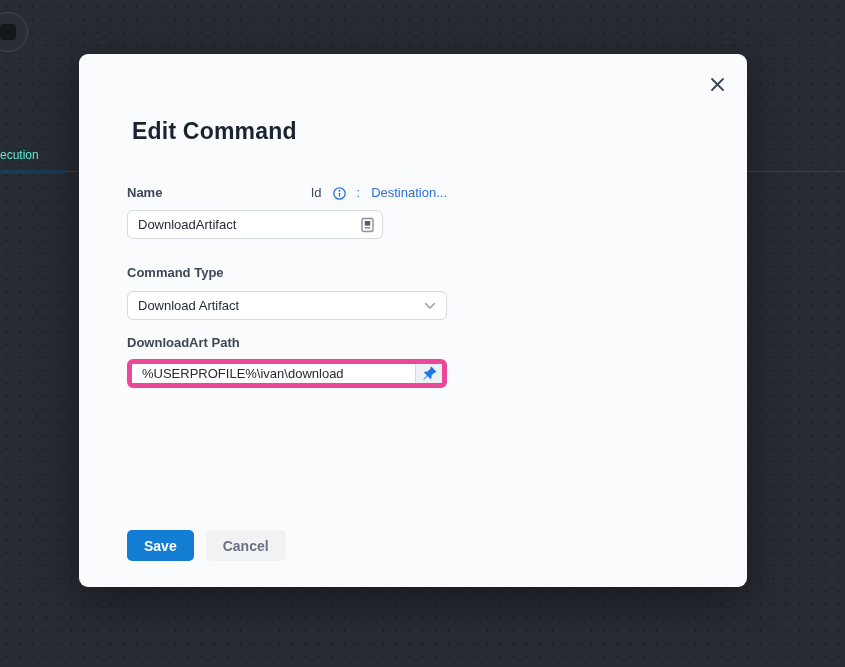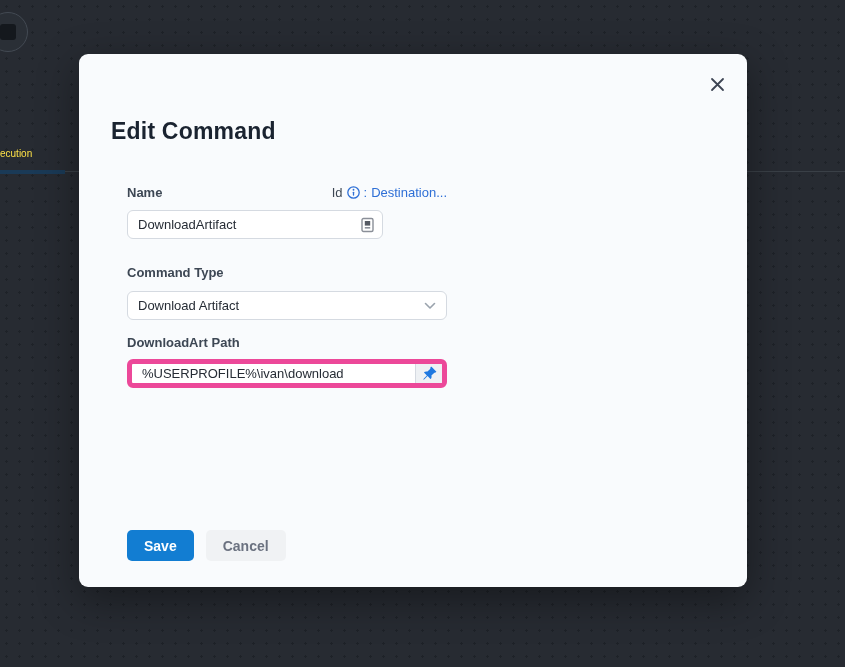--- a/index.html
+++ b/index.html
@@ -15,43 +15,43 @@
   
   .stop-btn {
     position:absolute; left:-12px; top:12px; width:40px; height:40px;
     border-radius:50%; border:1.5px solid #434a53; background:#2a2f36;
     display:flex; align-items:center; justify-content:center; cursor:pointer;
   }
   .stop-btn .sq { width:16px; height:16px; background:#14181d; border-radius:3px; }
   .tabbar-line { position:absolute; left:0; top:171px; width:100%; height:1px; background:#3a4047; }
   .tab {
     position:absolute; left:0; top:148px; height:26px; padding-right:14px;
-    color:#fde047; font-size:10px; cursor:pointer; white-space:nowrap;
+    color:#5eead4; font-size:12px; cursor:pointer; white-space:nowrap;
   }
   .tab-underline { position:absolute; left:0; top:170px; width:65px; height:4px; background:#1a3a57; }
 
   
   .modal {
     position:absolute; left:79px; top:54px; width:668px; height:533px;
     background:#f9fbfd; border-radius:9px;
     box-shadow:0 12px 40px rgba(0,0,0,.4);
   }
   .close-btn {
     position:absolute; top:20px; right:20px; width:20px; height:20px;
     background:none; border:none; cursor:pointer; padding:0;
     display:flex; align-items:center; justify-content:center;
   }
   .modal-title {
-    position:absolute; left:32px; top:64px;
+    position:absolute; left:53px; top:64px;
     font-size:23px; font-weight:700; color:#1a2330; letter-spacing:.2px;
   }
 
   .label-row { position:absolute; left:48px; width:320px; display:flex; justify-content:space-between; align-items:center; }
   .field-label { font-size:13px; font-weight:600; color:#3d4754; }
-  .id-part { display:flex; align-items:center; gap:4px; font-size:13px; }
+  .id-part { display:flex; align-items:flex-end; gap:11px; font-size:13px; }
   .id-label { color:#3d4754; }
   .id-link { color:#2e6fd6; text-decoration:none; cursor:pointer; }
   .id-colon { color:#2e6fd6; }
 
   .text-input-wrap {
     position:absolute; left:48px; width:256px; height:29px;
     background:#ffffff; border:1px solid #d5dae1; border-radius:6px;
     display:flex; align-items:center;
   }
   .text-input {

